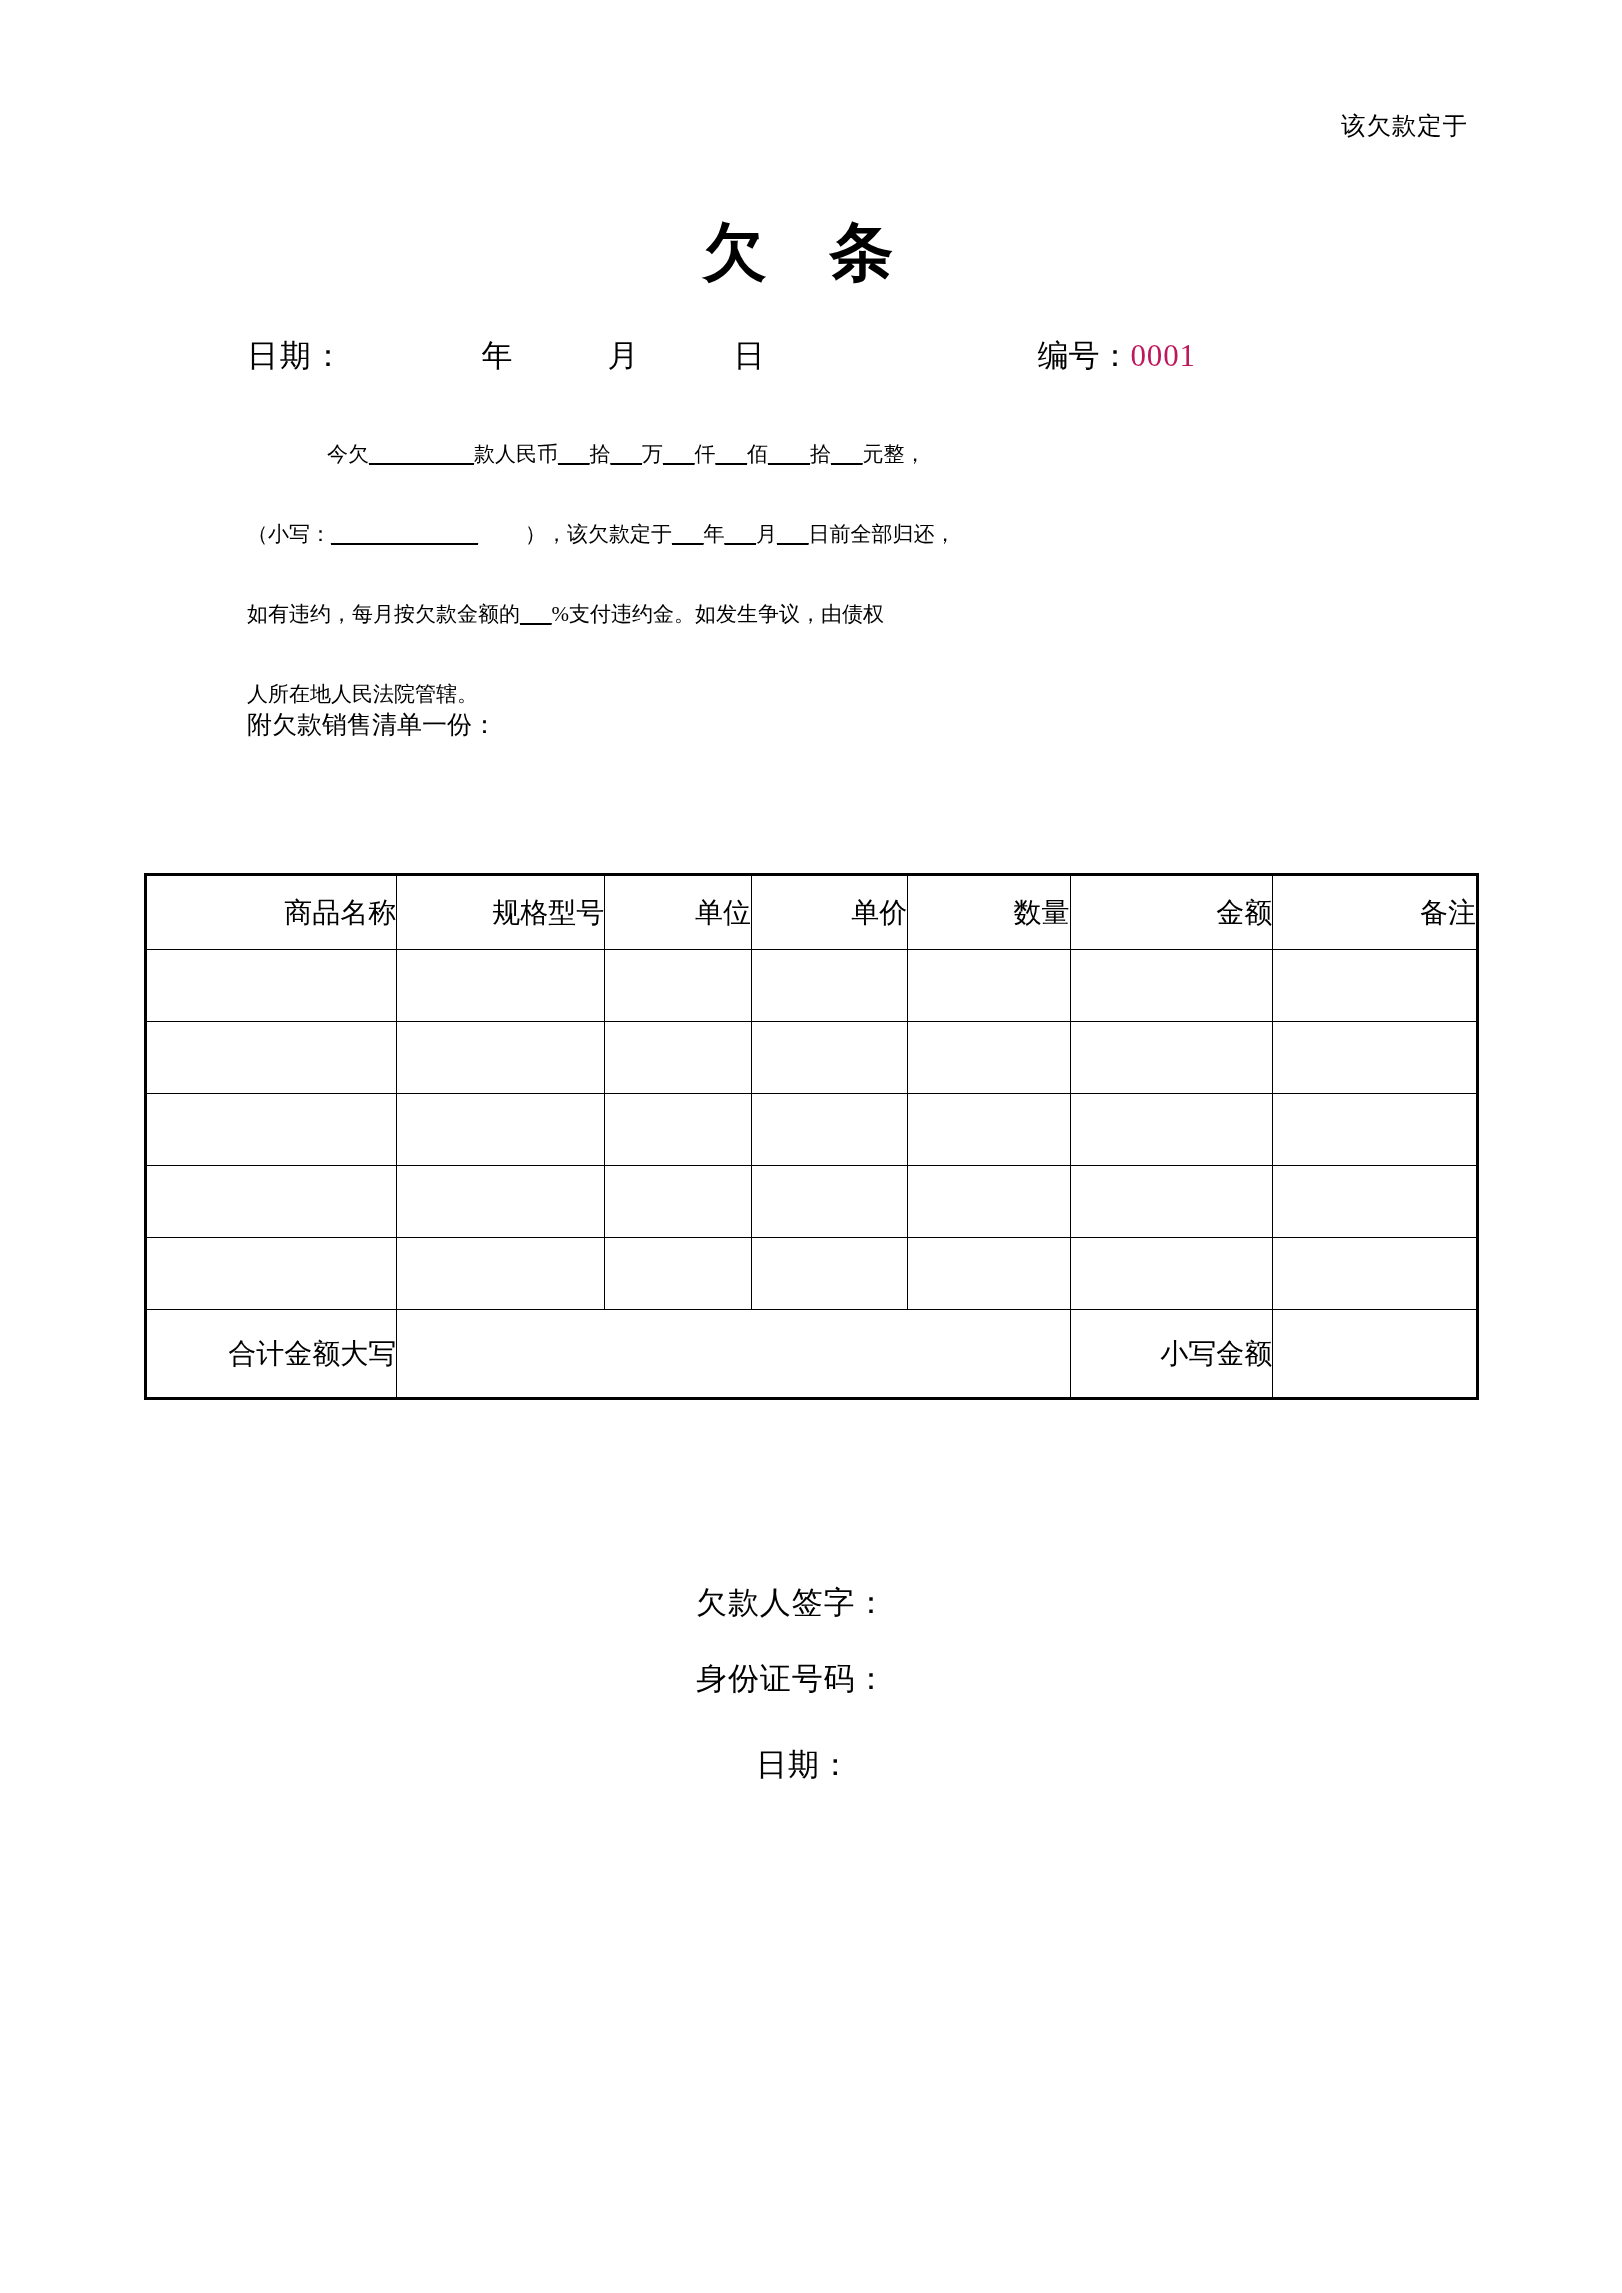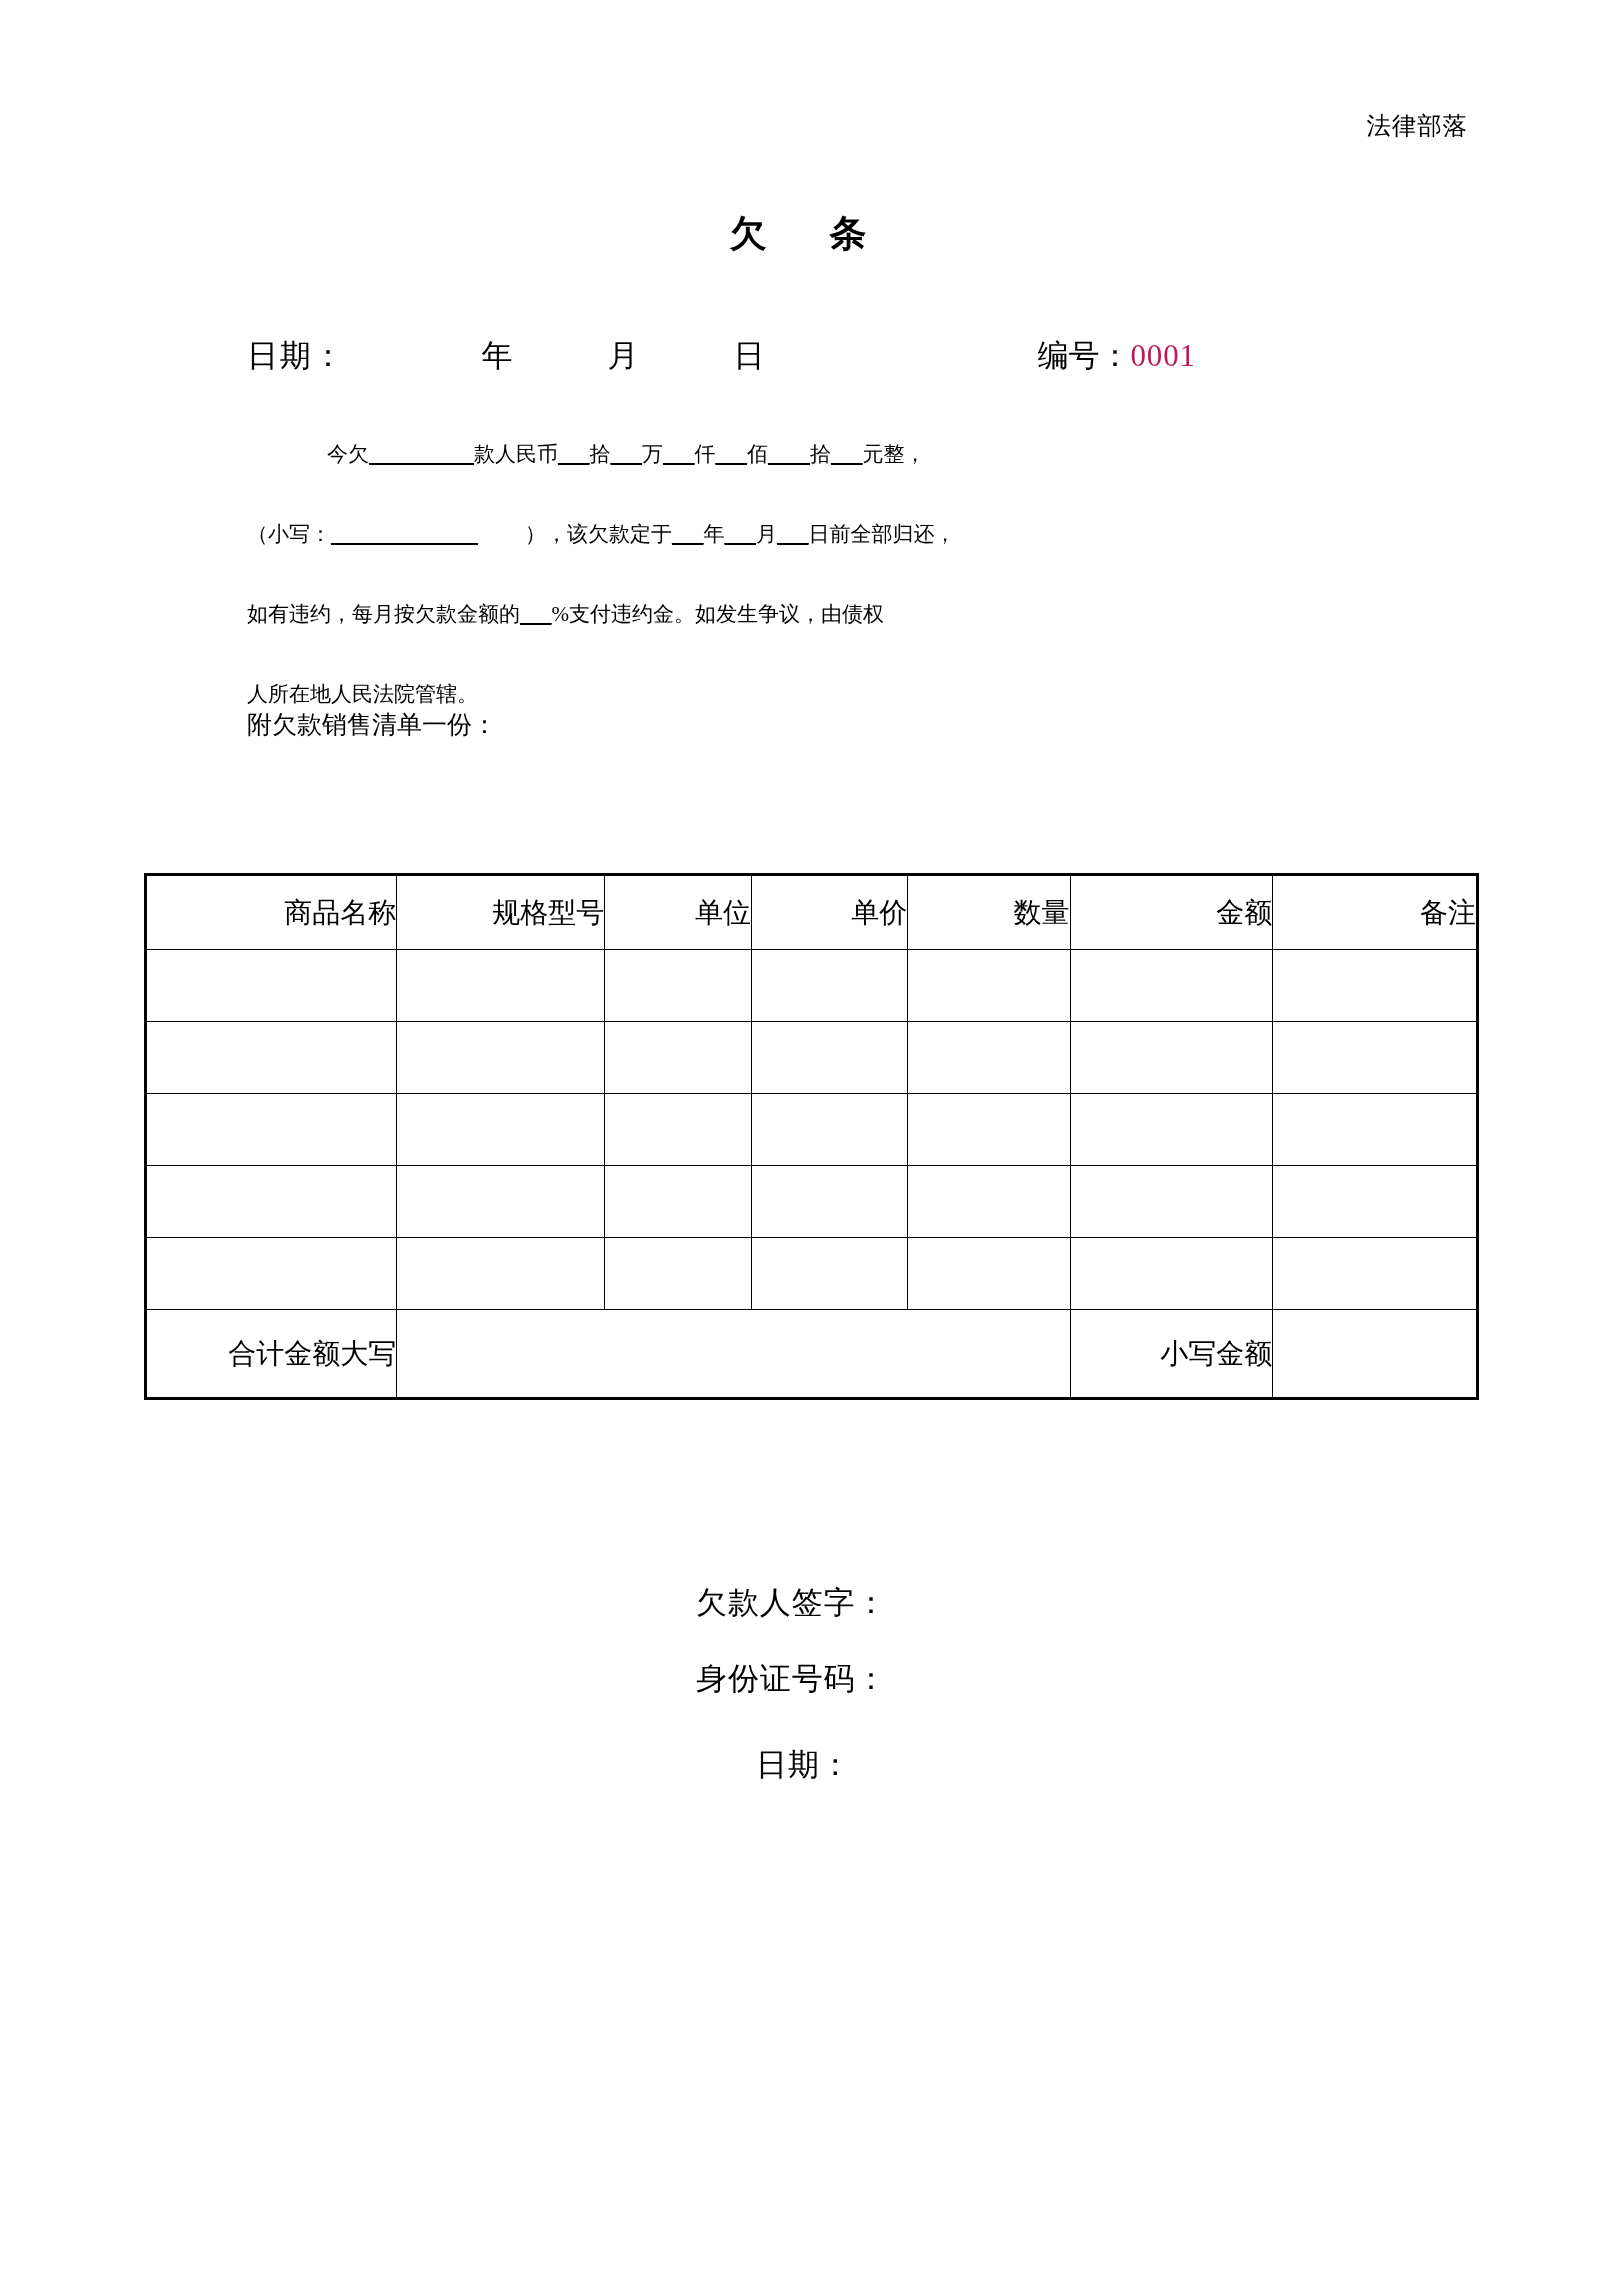--- a/index.html
+++ b/index.html
@@ -26,21 +26,21 @@
     font-size: 24.5px;
     letter-spacing: 0.9px;
     color: #000;
   }
   .doc-title {
     position: absolute;
     top: 209px;
     left: 0;
     width: 100%;
     text-align: center;
-    font-size: 37px;
+    font-size: 64px;
     font-weight: bold;
     letter-spacing: 27px;
     font-family: "Liberation Serif", "DejaVu Serif", serif;
   }
   .doc-title span.t1 { margin-right: 36px; }
 
   .meta-row {
     position: absolute;
     top: 335px;
     left: 247px;
@@ -115,21 +115,21 @@
   }
   .sign-block .l1 { position: absolute; top: 0; left: 696px; letter-spacing: 0.9px; }
   .sign-block .l2 { position: absolute; top: 76px; left: 696px; letter-spacing: 0.9px; }
   .sign-block .l3 { position: absolute; top: 162px; left: 756px; letter-spacing: 0.9px; }
 </style>
 </head>
 <body>
 
 <div class="page">
 
-  <div class="header-brand">法律部落</div>
+  <div class="header-brand">该欠款定于</div>
 
   <div class="doc-title">
     <span class="t1">欠</span><span>条</span>
   </div>
 
   <div class="meta-row">
     <span class="date-label">日期：</span><span class="y">年</span><span class="m">月</span><span class="d">日</span><span class="num-label">编号：</span><span class="num-value">0001</span>
   </div>
 
   <div class="body-text">

